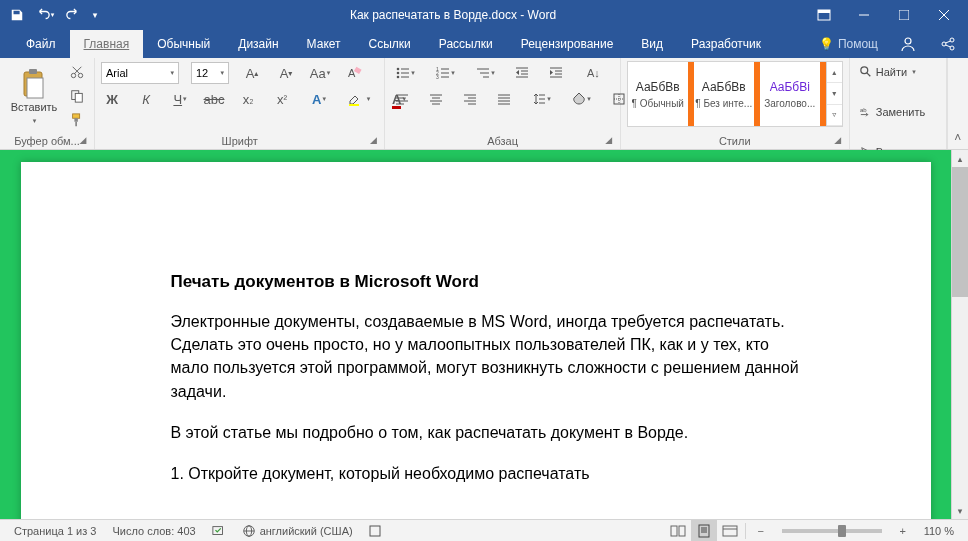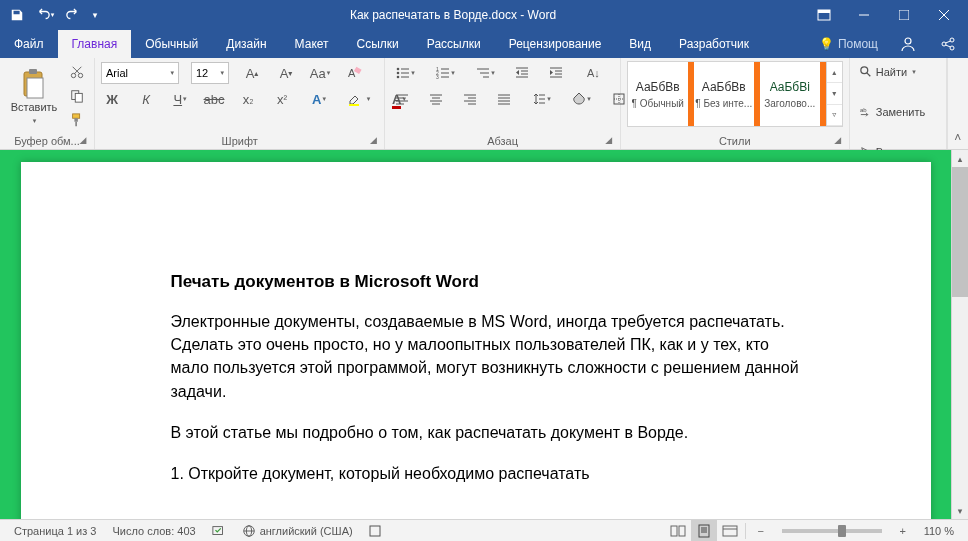--- a/index.html
+++ b/index.html
@@ -38,34 +38,35 @@
   display: flex; align-items: center; justify-content: center;
   color: #fff; font-size: 11px; cursor: pointer;
 }
 .ribbon-opts { width: 40px; height: 30px; display:flex; align-items:center; justify-content:center; color:#fff; cursor:pointer;}
 
 .tabs {
   height: 28px;
   background: #2b579a;
   display: flex;
   align-items: stretch;
-  padding-left: 0;
+  padding-left: 12px;
 }
 .tab {
   padding: 0 14px;
   display: flex;
   align-items: center;
   color: #fff;
   font-size: 12px;
   cursor: pointer;
   text-transform: none;
 }
 .tab.active {
   background: #f3f3f3;
-  color: #6d28d9;
+  color: #737373;
+  text-decoration: underline;
 }
 .tab-right { margin-left: auto; display: flex; align-items: center; }
 .help-item {
   display: flex; align-items: center; gap: 4px;
   color: #c8d8ef; padding: 0 10px; font-size: 12px; cursor: pointer;
 }
 .share-icon { width: 40px; display:flex; align-items:center; justify-content:center; color:#fff; cursor:pointer; font-size: 14px;}
 
 .ribbon {
   height: 92px;
@@ -135,21 +136,21 @@
   display: flex; gap: 0;
   border: 1px solid #d4d4d4;
   height: 66px; background:#fff;
 }
 .style-item {
   width: 66px; border-right: 6px solid #f97316;
   display: flex; flex-direction:column; align-items:center; justify-content:center;
   cursor: pointer; padding: 2px;
 }
 .style-preview { font-size: 12px; color: #333; }
-.style-preview.accent { color: #14532d; }
+.style-preview.accent { color: #6d28d9; }
 .style-name { font-size: 10px; color: #555; margin-top: 4px; white-space: nowrap; overflow: hidden; text-overflow: ellipsis; max-width: 62px;}
 .gallery-expand {
   width: 16px; display:flex; flex-direction:column;
   border-left: 1px solid #d4d4d4;
 }
 .gallery-expand div { flex:1; display:flex; align-items:center; justify-content:center; font-size:8px; color:#666; cursor:pointer; border-bottom:1px solid #e6e6e6;}
 .edit-col { display:flex; flex-direction:column; gap:18px;}
 .edit-item {
   height: 22px; display:flex; align-items:center; gap: 4px;
   padding: 0 4px; font-size: 11px; color: #444; cursor:pointer;

